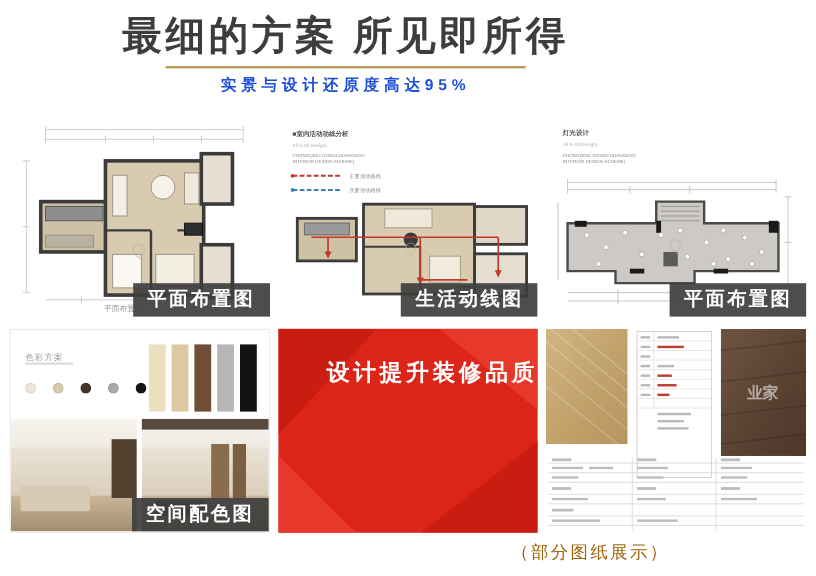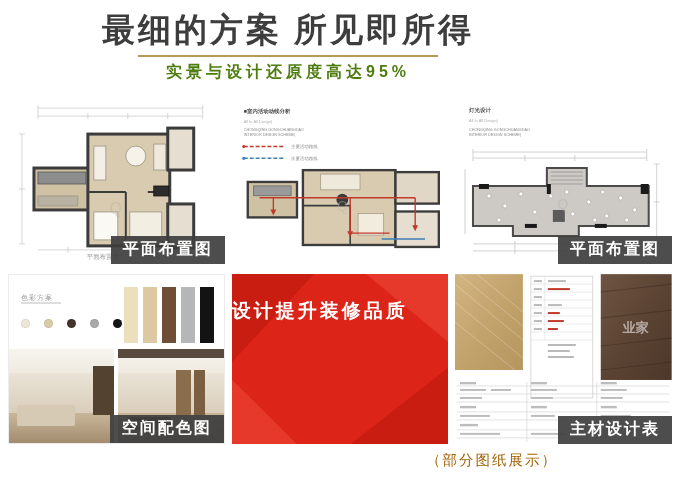--- a/index.html
+++ b/index.html
@@ -4,21 +4,21 @@
 <style>
   * { margin:0; padding:0; box-sizing:border-box; }
   html,body { width:680px; height:480px; background:#fff; overflow:hidden;
     font-family:"Liberation Sans","DejaVu Sans",sans-serif; }
   .page { position:relative; width:576px; height:480px; background:#fff; }
 
   
   .hdr { text-align:center; padding-top:12px; }
   .hdr h1 { font-size:33px; font-weight:bold; color:#3d3d3d; letter-spacing:3px; line-height:1.1; }
   .gold-line { width:300px; height:2px; margin:7px auto 5px auto; background:#b5985a; }
-  .hdr .sub { font-size:16px; color:#4d7c0f; letter-spacing:4px; font-weight:bold; }
+  .hdr .sub { font-size:13px; color:#1d4ed8; letter-spacing:4px; font-weight:bold; }
 
   
   .grid { position:absolute; left:8px; top:94px; width:664px;
     display:grid; grid-template-columns:repeat(3,1fr); grid-template-rows:170px 170px; gap:10px 7px; }
   .cell { position:relative; background:#fff; overflow:hidden; }
   .cell.bordered { border:1px solid #ececec; }
   .badge { position:absolute; right:0; bottom:0; background:rgba(62,62,62,.92); color:#fff;
     font-size:16px; font-weight:bold; letter-spacing:2px; padding:3px 12px 4px 12px; z-index:5; }
   svg { display:block; }
 
@@ -41,21 +41,21 @@
   .photo .door2{ position:absolute; left:72%; top:22%; width:10%; height:48%; background:#7a5f42; }
   .photo .table{ position:absolute; left:10%; bottom:14%; width:40%; height:14%; background:#4c3b2c; }
 
   
   .promo { background:#dd2418; }
   .tri { position:absolute; }
   .t1 { left:0; top:0; width:100%; height:100%; background:#c91d11; clip-path:polygon(0 0,38% 0,0 52%); }
   .t2 { left:0; top:0; width:100%; height:100%; background:#e6392b; clip-path:polygon(100% 0,62% 0,100% 40%); }
   .t3 { left:0; top:0; width:100%; height:100%; background:#c91d11; clip-path:polygon(100% 100%,55% 100%,100% 55%); }
   .t4 { left:0; top:0; width:100%; height:100%; background:#e6392b; clip-path:polygon(0 100%,0 62%,30% 100%); }
-  .promo-inner { position:absolute; inset:0; z-index:2; text-align:left; }
+  .promo-inner { position:absolute; inset:0; z-index:2; text-align:right; }
   .promo-tag { margin-top:24px; color:#fff; font-size:19px; font-weight:bold; letter-spacing:3px; }
   .promo-big { margin-top:10px; color:#fff; font-size:52px; font-weight:bold; letter-spacing:3px;
     text-shadow:2px 3px 0 rgba(0,0,0,.12); }
 
   
   .footer-note { position:absolute; right:18px; bottom:10px; font-size:14.5px; color:#a16207; letter-spacing:2px; }
 </style>
 </head>
 <body>
 
@@ -147,20 +147,21 @@
           <polyline points="120,140 160,140"></polyline>
         </g>
         <g fill="#c0392b">
           <polygon points="42,122 39,116 45,116"></polygon>
           <polygon points="120,144 117,138 123,138"></polygon>
           <polygon points="186,138 183,132 189,132"></polygon>
         </g>
         <line x1="152" y1="146" x2="196" y2="146" stroke="#3f7fb5" stroke-width="1.6"></line>
         <text x="112" y="118" font-size="14" fill="#b9b3a6" opacity="0.4" text-anchor="middle">Q</text>
       </svg>
+      <div class="badge">生活动线图</div>
     </div>
 
     <div class="cell">
       <svg viewBox="0 0 217 170" width="100%" height="100%">
         <text x="14" y="18" font-size="5.5" font-weight="bold" fill="#555">灯光设计</text>
         <text x="14" y="28" font-size="4" fill="#b0b0b0">All In All Design)</text>
         <text x="14" y="37" font-size="3.8" fill="#8a8a8a">CHONGQING GONGCHUANGDAO</text>
         <text x="14" y="42" font-size="3.8" fill="#8a8a8a">INTERIOR DESIGN SCHEME)</text>
         <g stroke="#bdbdbd" stroke-width="0.7">
           <line x1="18" y1="58" x2="192" y2="58"></line>
@@ -363,19 +364,18 @@
             <rect x="146" y="132" width="16" height="2.4"></rect>
               <rect x="5" y="141" width="30" height="2"></rect>
             <rect x="76" y="141" width="24" height="2"></rect>
               <rect x="146" y="141" width="30" height="2"></rect>
             <rect x="5" y="150" width="18" height="2.4"></rect>
               <rect x="5" y="159" width="40" height="2"></rect>
             <rect x="76" y="159" width="34" height="2"></rect>
           </g>
         </g>
       </svg>
-      <div class="badge">主材设计表</div>
     </div>
 
   </div>
 
   <div class="footer-note">（部分图纸展示）</div>
 </div>
 
 </body></html>

